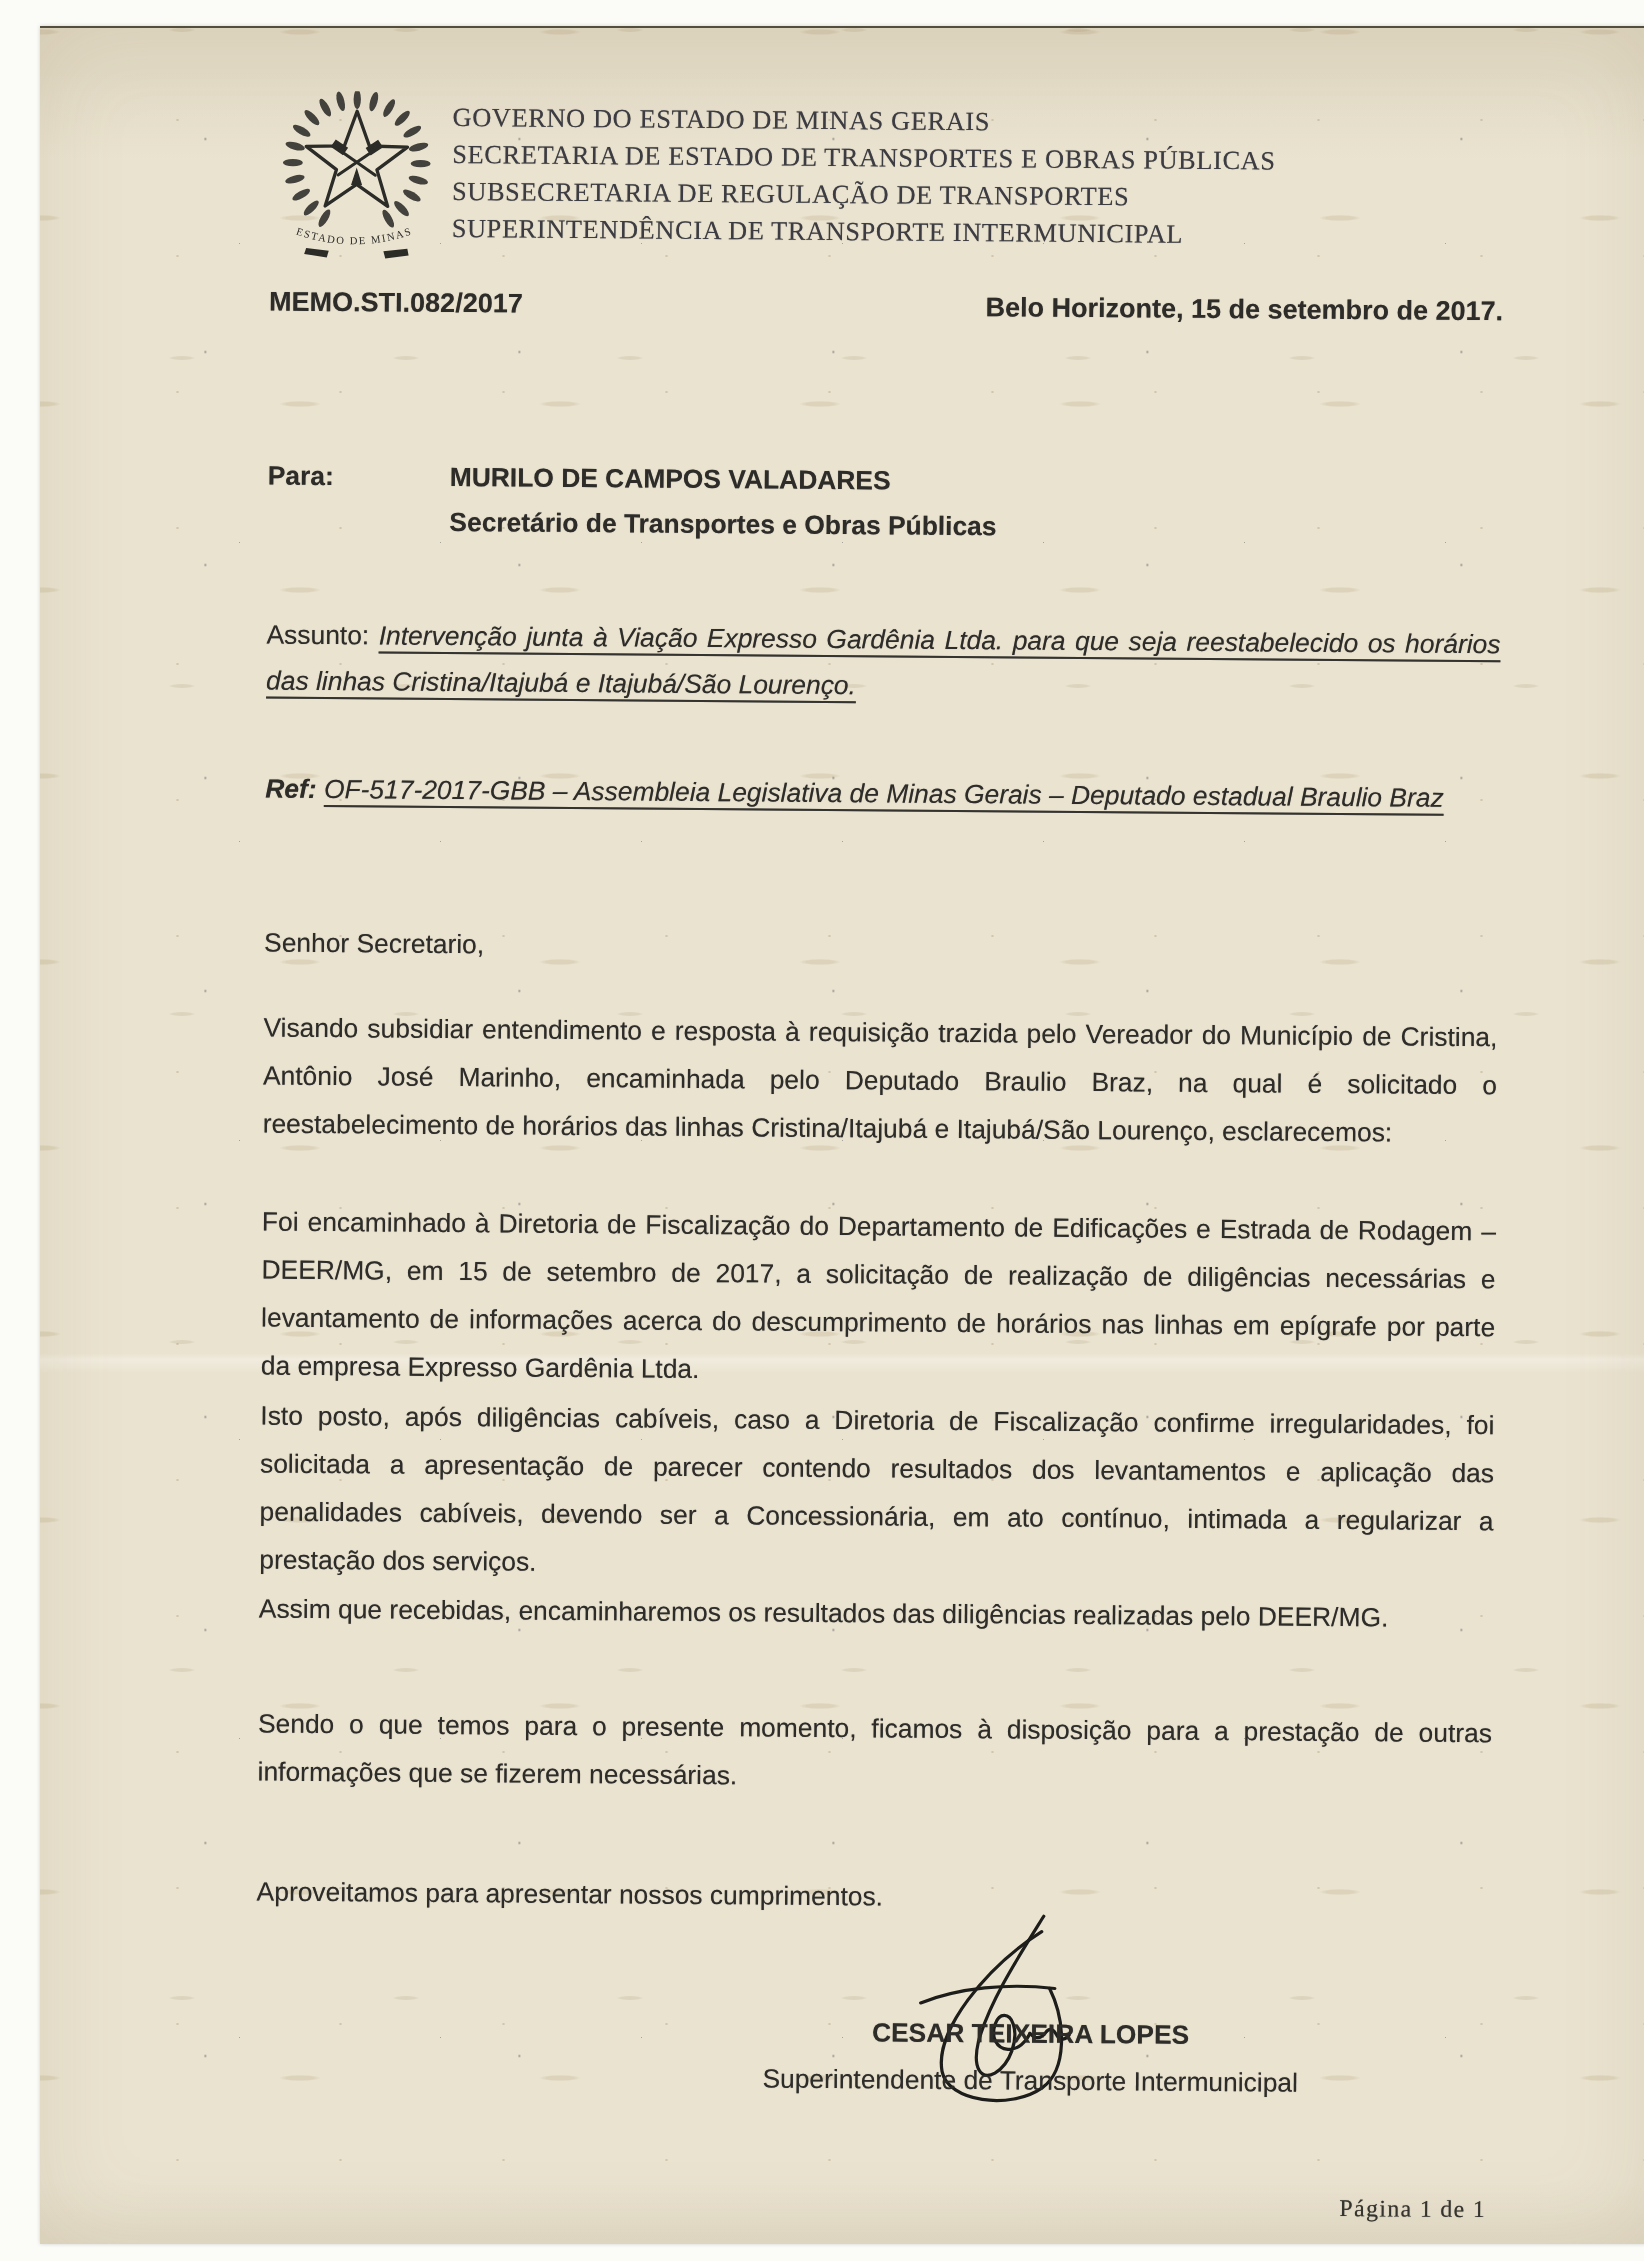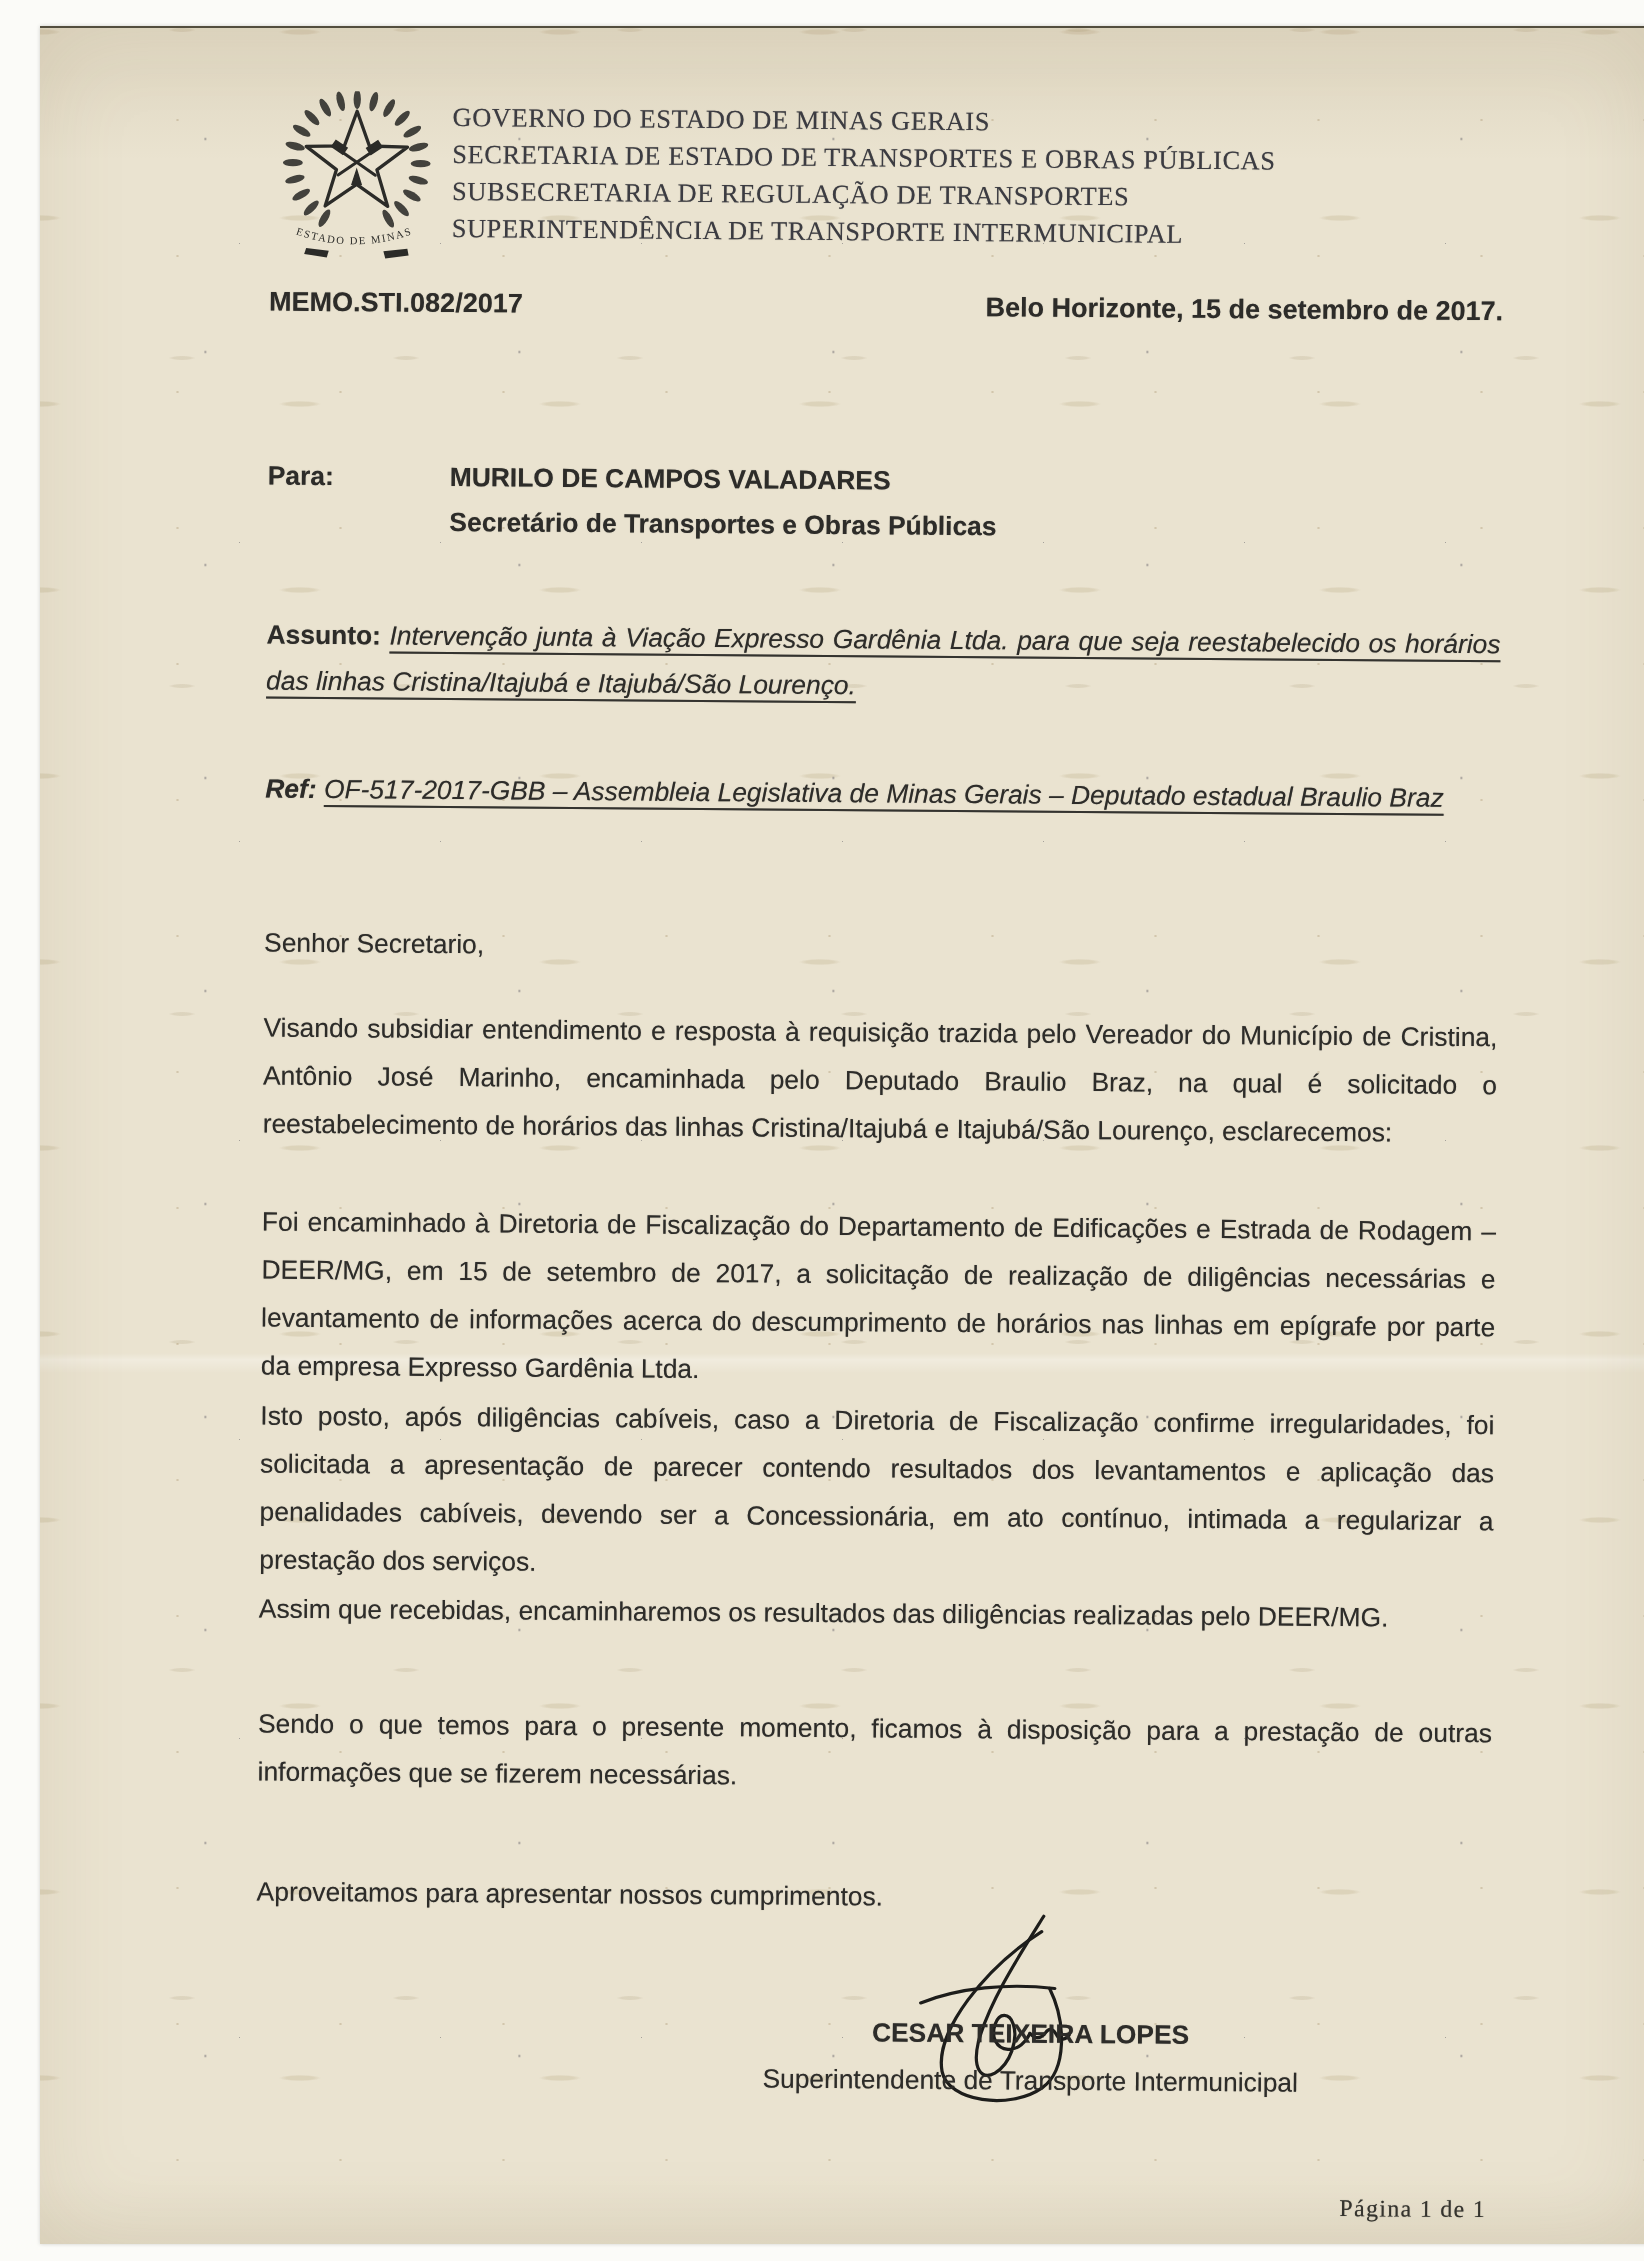--- a/index.html
+++ b/index.html
@@ -51,21 +51,21 @@
     display:flex;justify-content:space-between;
     font-weight:bold;font-size:27px;
   }
   
   .recipient{left:231px;top:424px;width:1234px;font-size:26.4px;line-height:45px;font-weight:bold;}
   .recipient .row{display:flex;}
   .recipient .lbl{width:182px;}
   
   .subject{left:231px;top:582px;width:1234px;font-size:26.4px;line-height:46px;text-align:justify;text-align-last:left;}
   .ref{left:231px;top:736px;width:1234px;font-size:26.4px;line-height:46px;text-align:justify;text-align-last:left;}
-  .blbl{font-weight:bold;}
+  .blbl{font-weight:normal;}
   .bilbl{font-weight:bold;font-style:italic;margin-top:28px;}
   .uline{
     font-style:italic;
     text-decoration:underline;
     text-underline-offset:7px;
     text-decoration-thickness:1.9px;
     text-decoration-color:#34332f;
   }
   
   .salutation{left:231px;top:898px;font-size:26.4px;}

